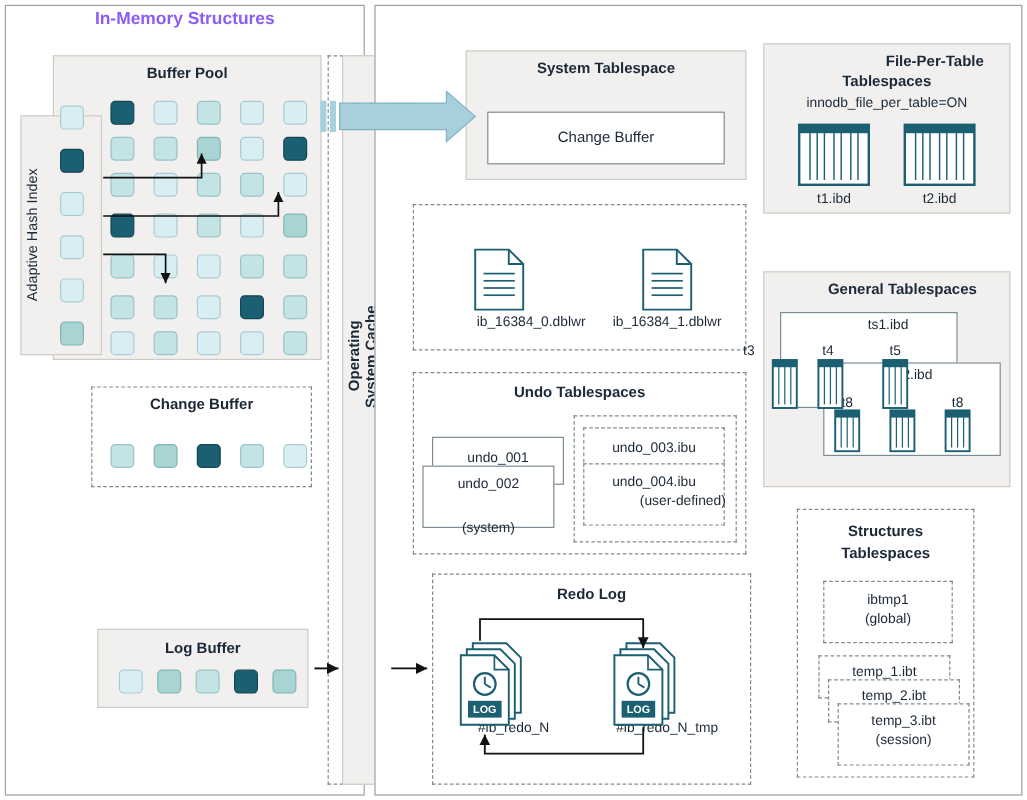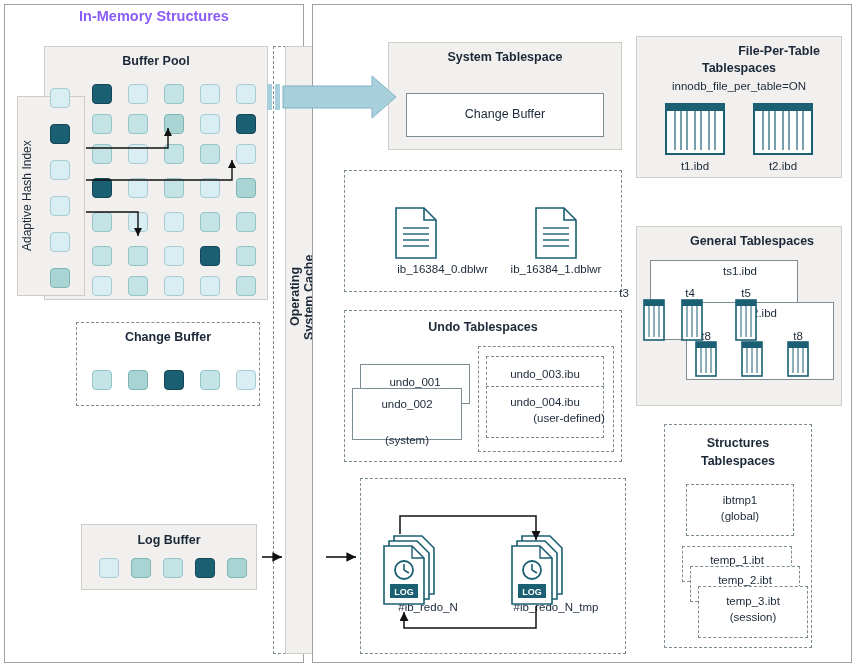--- a/index.html
+++ b/index.html
@@ -174,20 +174,21 @@
 
   <div class="box dashed" style="left:682px;top:546px;width:110px;height:36px;"></div>
   <div class="lbl s" style="left:682px;top:554px;width:110px;">temp_1.ibt</div>
   <div class="box dashed" style="left:690px;top:566px;width:110px;height:36px;"></div>
   <div class="lbl s" style="left:690px;top:574px;width:110px;">temp_2.ibt</div>
   <div class="box dashed" style="left:698px;top:586px;width:110px;height:52px;"></div>
   <div class="lbl s" style="left:698px;top:595px;width:110px;">temp_3.ibt</div>
   <div class="lbl s" style="left:698px;top:611px;width:110px;">(session)</div>
 
   <div class="box dashed" style="left:360px;top:478px;width:266px;height:176px;"></div>
+  <div class="lbl b" style="left:360px;top:488px;width:266px;">Redo Log</div>
   <div class="lbl s" style="left:366px;top:601px;width:124px;">#ib_redo_N</div>
   <div class="lbl s" style="left:494px;top:601px;width:124px;">#ib_redo_N_tmp</div>
 
   <svg class="ov" viewBox="0 0 856 667">
     <defs>
       <marker id="arr" markerWidth="8" markerHeight="8" refX="6" refY="3" orient="auto">
         <path d="M0,0 L6,3 L0,6 z" fill="#111"></path>
       </marker>
     </defs>
 

